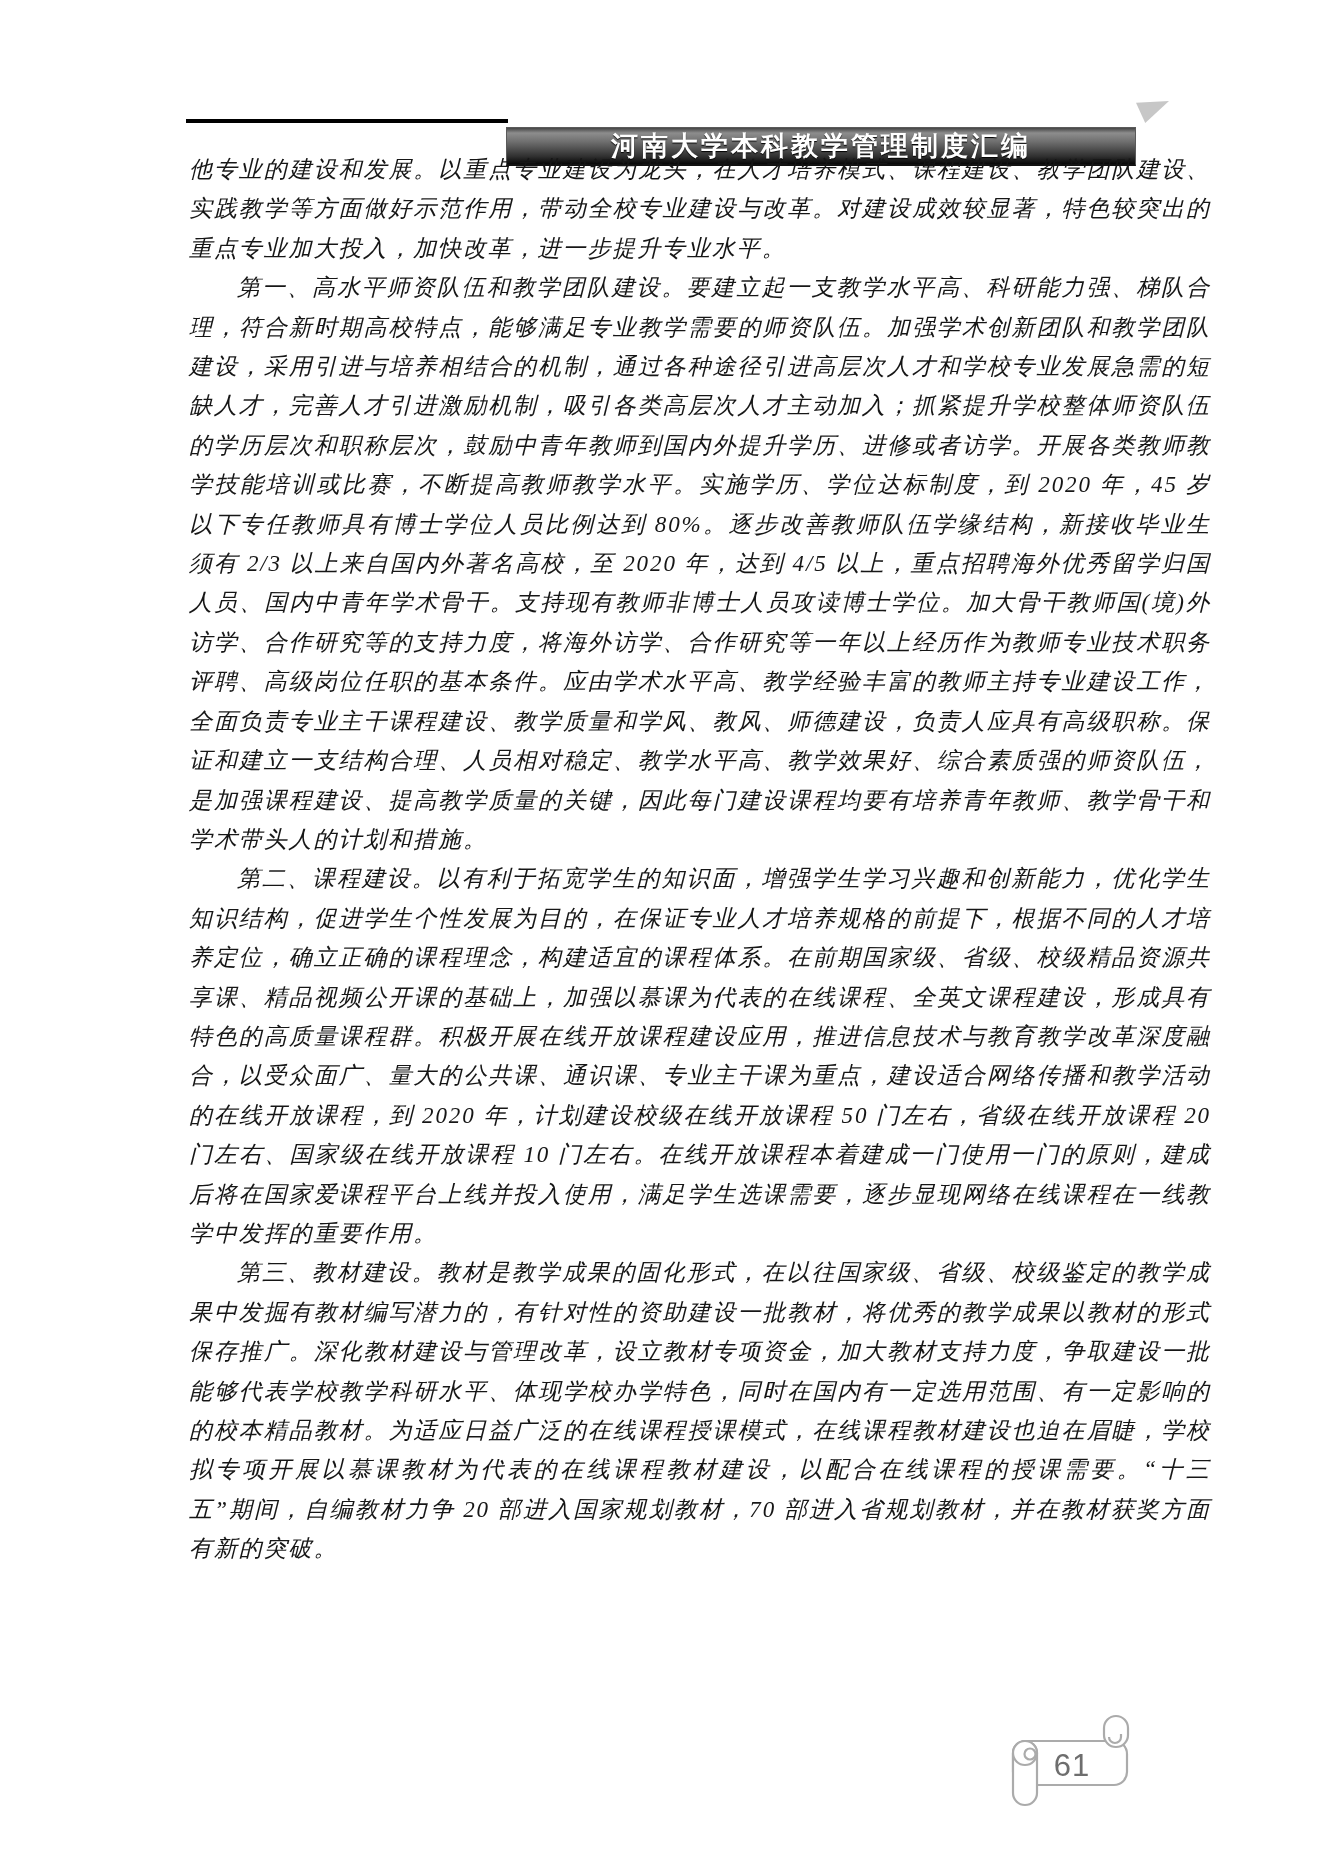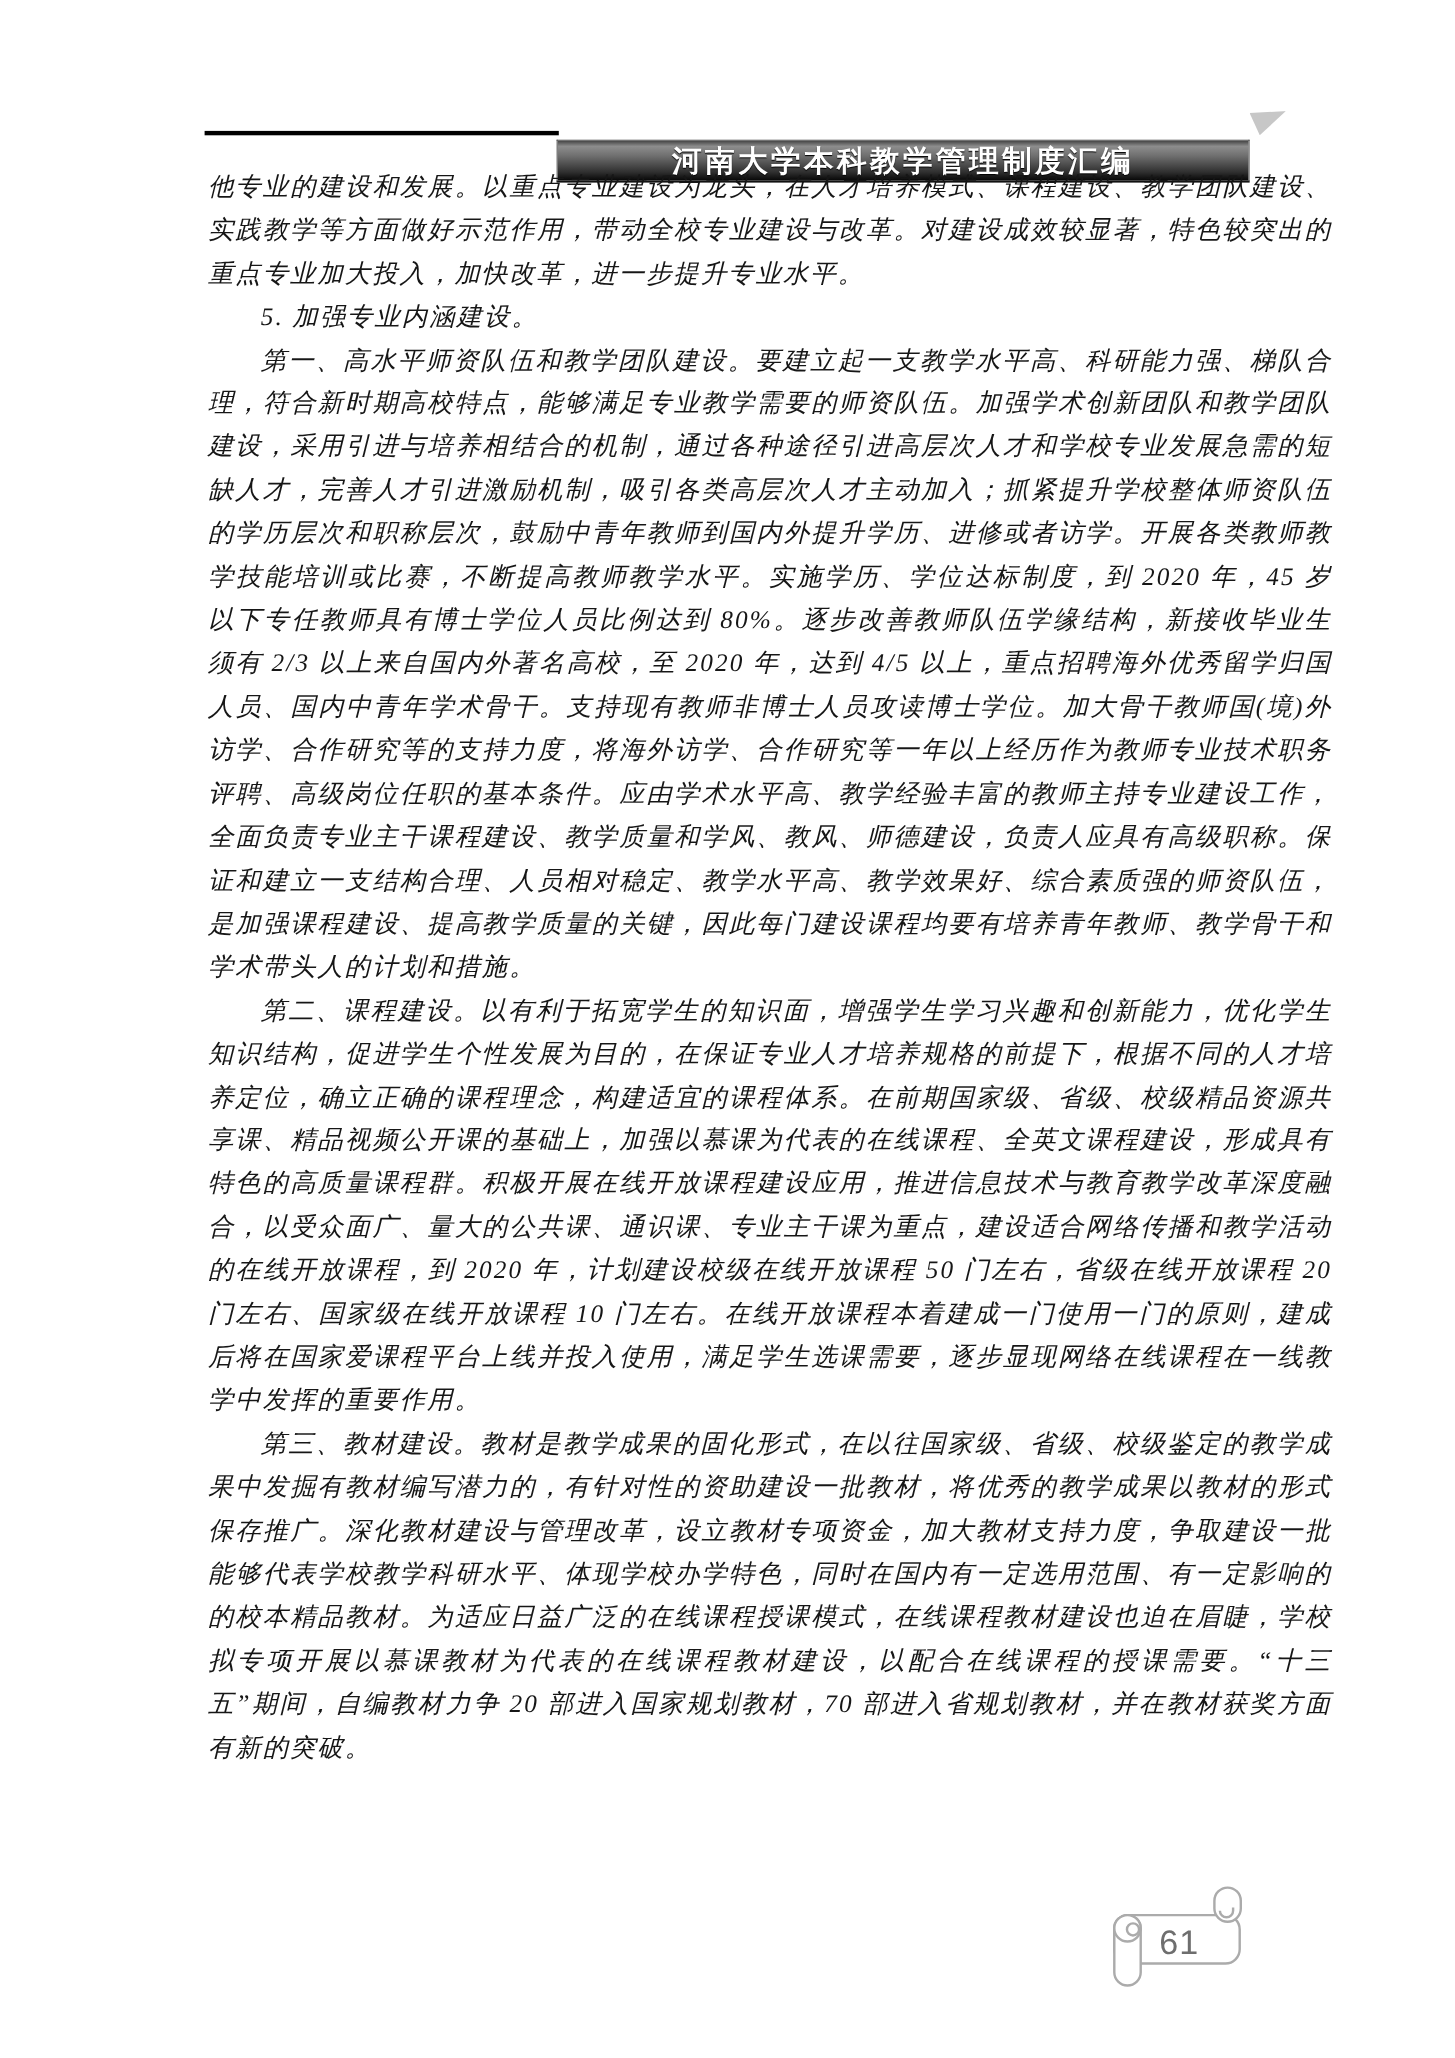--- a/index.html
+++ b/index.html
@@ -113,21 +113,20 @@
   <header>
     <div class="header-rule"></div>
     <div class="banner">
       <span class="banner-title">河南大学本科教学管理制度汇编</span>
     </div>
     <div class="banner-arrow"></div>
   </header>
 
   <main class="body-text">
       <p class="para">他专业的建设和发展。以重点专业建设为龙头，在人才培养模式、课程建设、教学团队建设、实践教学等方面做好示范作用，带动全校专业建设与改革。对建设成效较显著，特色较突出的重点专业加大投入，加快改革，进一步提升专业水平。</p>
-      <p class="para indent">5. 加强专业内涵建设。</p>
       <p class="para indent">第一、高水平师资队伍和教学团队建设。要建立起一支教学水平高、科研能力强、梯队合理，符合新时期高校特点，能够满足专业教学需要的师资队伍。加强学术创新团队和教学团队建设，采用引进与培养相结合的机制，通过各种途径引进高层次人才和学校专业发展急需的短缺人才，完善人才引进激励机制，吸引各类高层次人才主动加入；抓紧提升学校整体师资队伍的学历层次和职称层次，鼓励中青年教师到国内外提升学历、进修或者访学。开展各类教师教学技能培训或比赛，不断提高教师教学水平。实施学历、学位达标制度，到 2020 年，45 岁以下专任教师具有博士学位人员比例达到 80%。逐步改善教师队伍学缘结构，新接收毕业生须有 2/3 以上来自国内外著名高校，至 2020 年，达到 4/5 以上，重点招聘海外优秀留学归国人员、国内中青年学术骨干。支持现有教师非博士人员攻读博士学位。加大骨干教师国(境)外访学、合作研究等的支持力度，将海外访学、合作研究等一年以上经历作为教师专业技术职务评聘、高级岗位任职的基本条件。应由学术水平高、教学经验丰富的教师主持专业建设工作，全面负责专业主干课程建设、教学质量和学风、教风、师德建设，负责人应具有高级职称。保证和建立一支结构合理、人员相对稳定、教学水平高、教学效果好、综合素质强的师资队伍，是加强课程建设、提高教学质量的关键，因此每门建设课程均要有培养青年教师、教学骨干和学术带头人的计划和措施。</p>
       <p class="para indent">第二、课程建设。以有利于拓宽学生的知识面，增强学生学习兴趣和创新能力，优化学生知识结构，促进学生个性发展为目的，在保证专业人才培养规格的前提下，根据不同的人才培养定位，确立正确的课程理念，构建适宜的课程体系。在前期国家级、省级、校级精品资源共享课、精品视频公开课的基础上，加强以慕课为代表的在线课程、全英文课程建设，形成具有特色的高质量课程群。积极开展在线开放课程建设应用，推进信息技术与教育教学改革深度融合，以受众面广、量大的公共课、通识课、专业主干课为重点，建设适合网络传播和教学活动的在线开放课程，到 2020 年，计划建设校级在线开放课程 50 门左右，省级在线开放课程 20 门左右、国家级在线开放课程 10 门左右。在线开放课程本着建成一门使用一门的原则，建成后将在国家爱课程平台上线并投入使用，满足学生选课需要，逐步显现网络在线课程在一线教学中发挥的重要作用。</p>
       <p class="para indent">第三、教材建设。教材是教学成果的固化形式，在以往国家级、省级、校级鉴定的教学成果中发掘有教材编写潜力的，有针对性的资助建设一批教材，将优秀的教学成果以教材的形式保存推广。深化教材建设与管理改革，设立教材专项资金，加大教材支持力度，争取建设一批能够代表学校教学科研水平、体现学校办学特色，同时在国内有一定选用范围、有一定影响的的校本精品教材。为适应日益广泛的在线课程授课模式，在线课程教材建设也迫在眉睫，学校拟专项开展以慕课教材为代表的在线课程教材建设，以配合在线课程的授课需要。“十三五”期间，自编教材力争 20 部进入国家规划教材，70 部进入省规划教材，并在教材获奖方面有新的突破。</p>
     </main>
 
   <footer>
     <svg class="scroll-icon" viewBox="0 0 130 100" aria-hidden="true">
 
       <rect x="5" y="33" width="114" height="44" rx="13"></rect>
 

